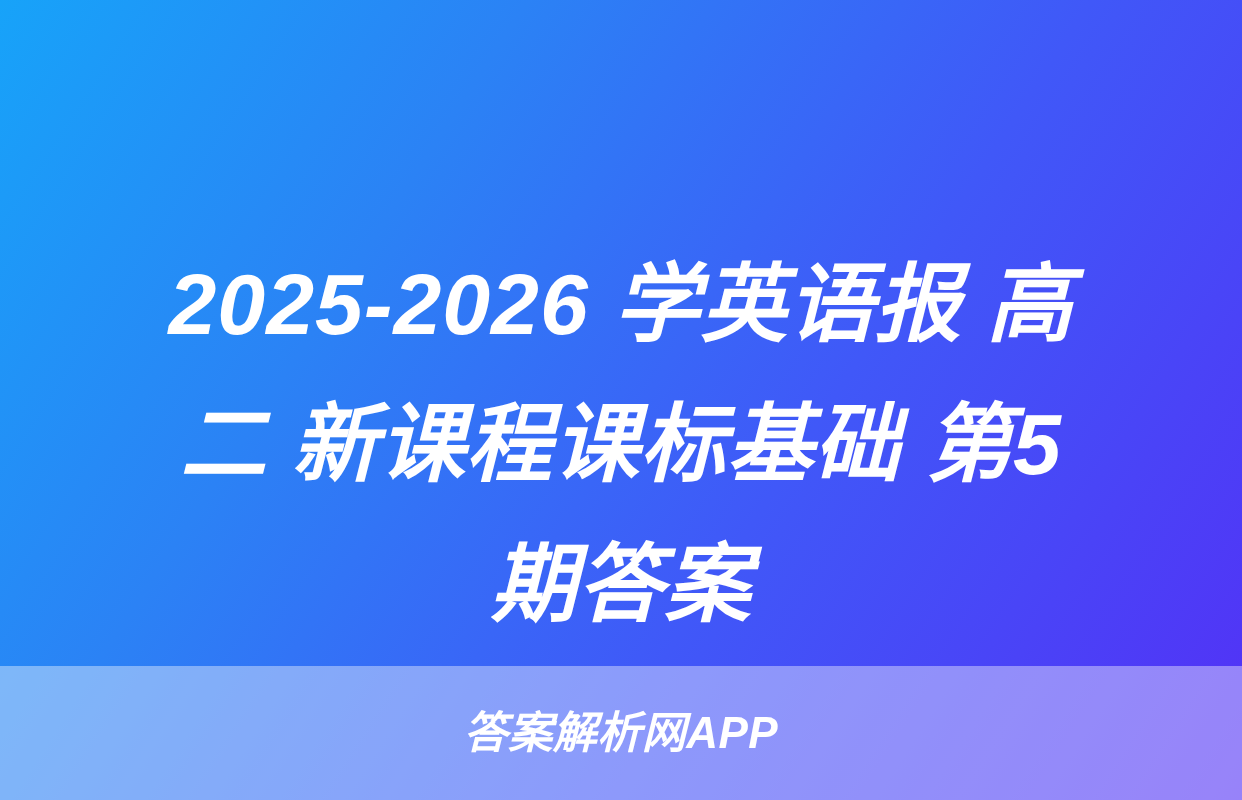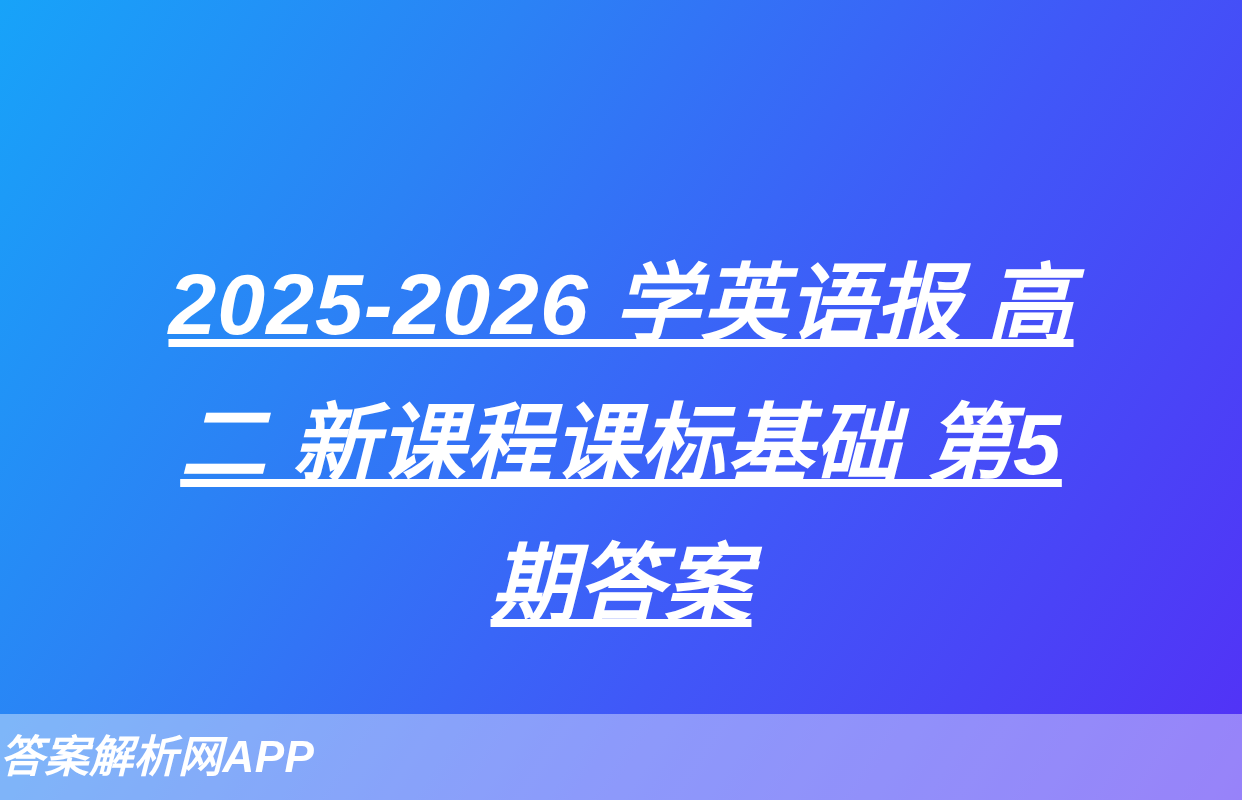--- a/index.html
+++ b/index.html
@@ -39,34 +39,33 @@
     text-align: center;
     color: #ffffff;
     font-size: 86px;
     line-height: 140px;
     font-weight: 700;
     font-style: italic;
     letter-spacing: 1px;
     white-space: pre-line;
     word-break: break-word;
     text-rendering: optimizeLegibility;
-    text-decoration: underline;
   }
 
   
   .footer-band {
     position: absolute;
     left: 0;
     right: 0;
     bottom: 0;
-    height: 86px;
+    height: 134px;
     background: rgba(255, 255, 255, 0.40);
     display: flex;
     align-items: center;
-    justify-content: flex-start;
+    justify-content: center;
   }
 
   .footer-band__label {
     color: #ffffff;
     font-size: 44px;
     font-weight: 700;
     font-style: italic;
     letter-spacing: 0.5px;
     line-height: 1;
     white-space: nowrap;

